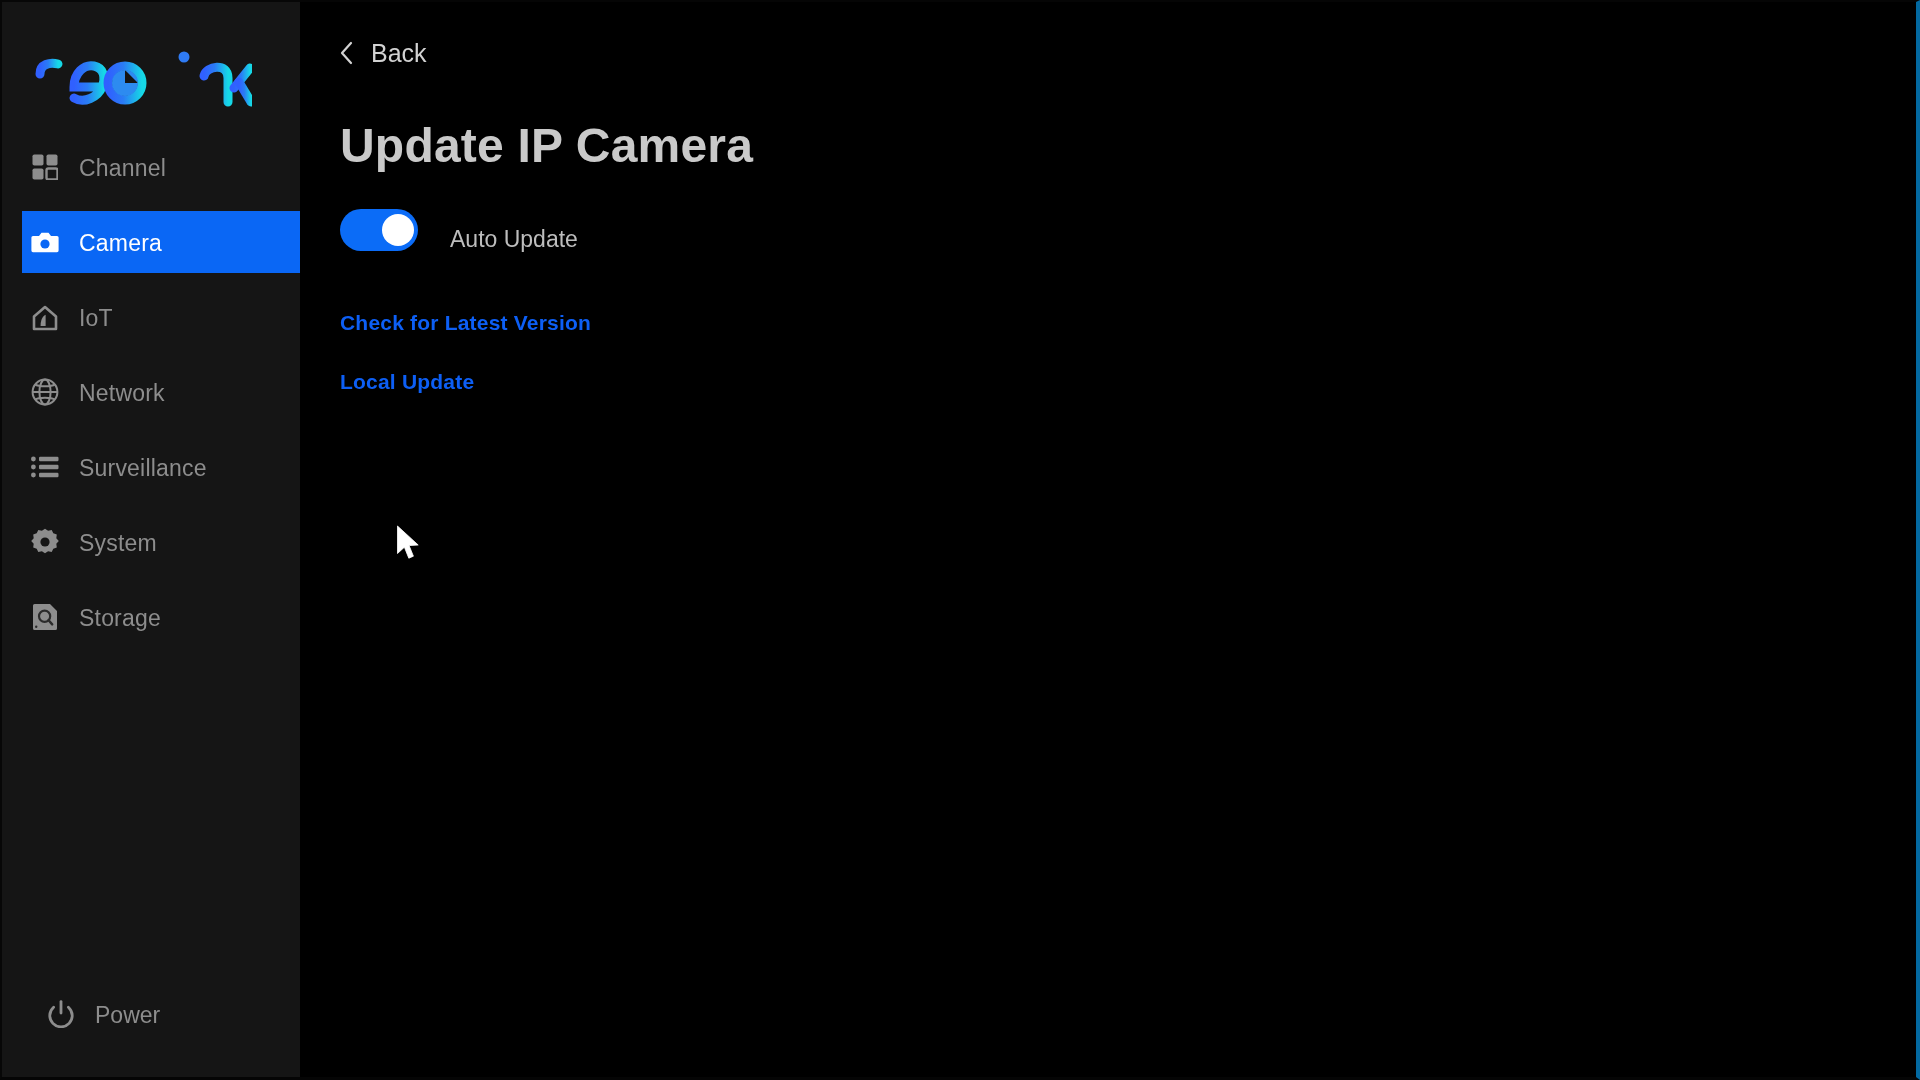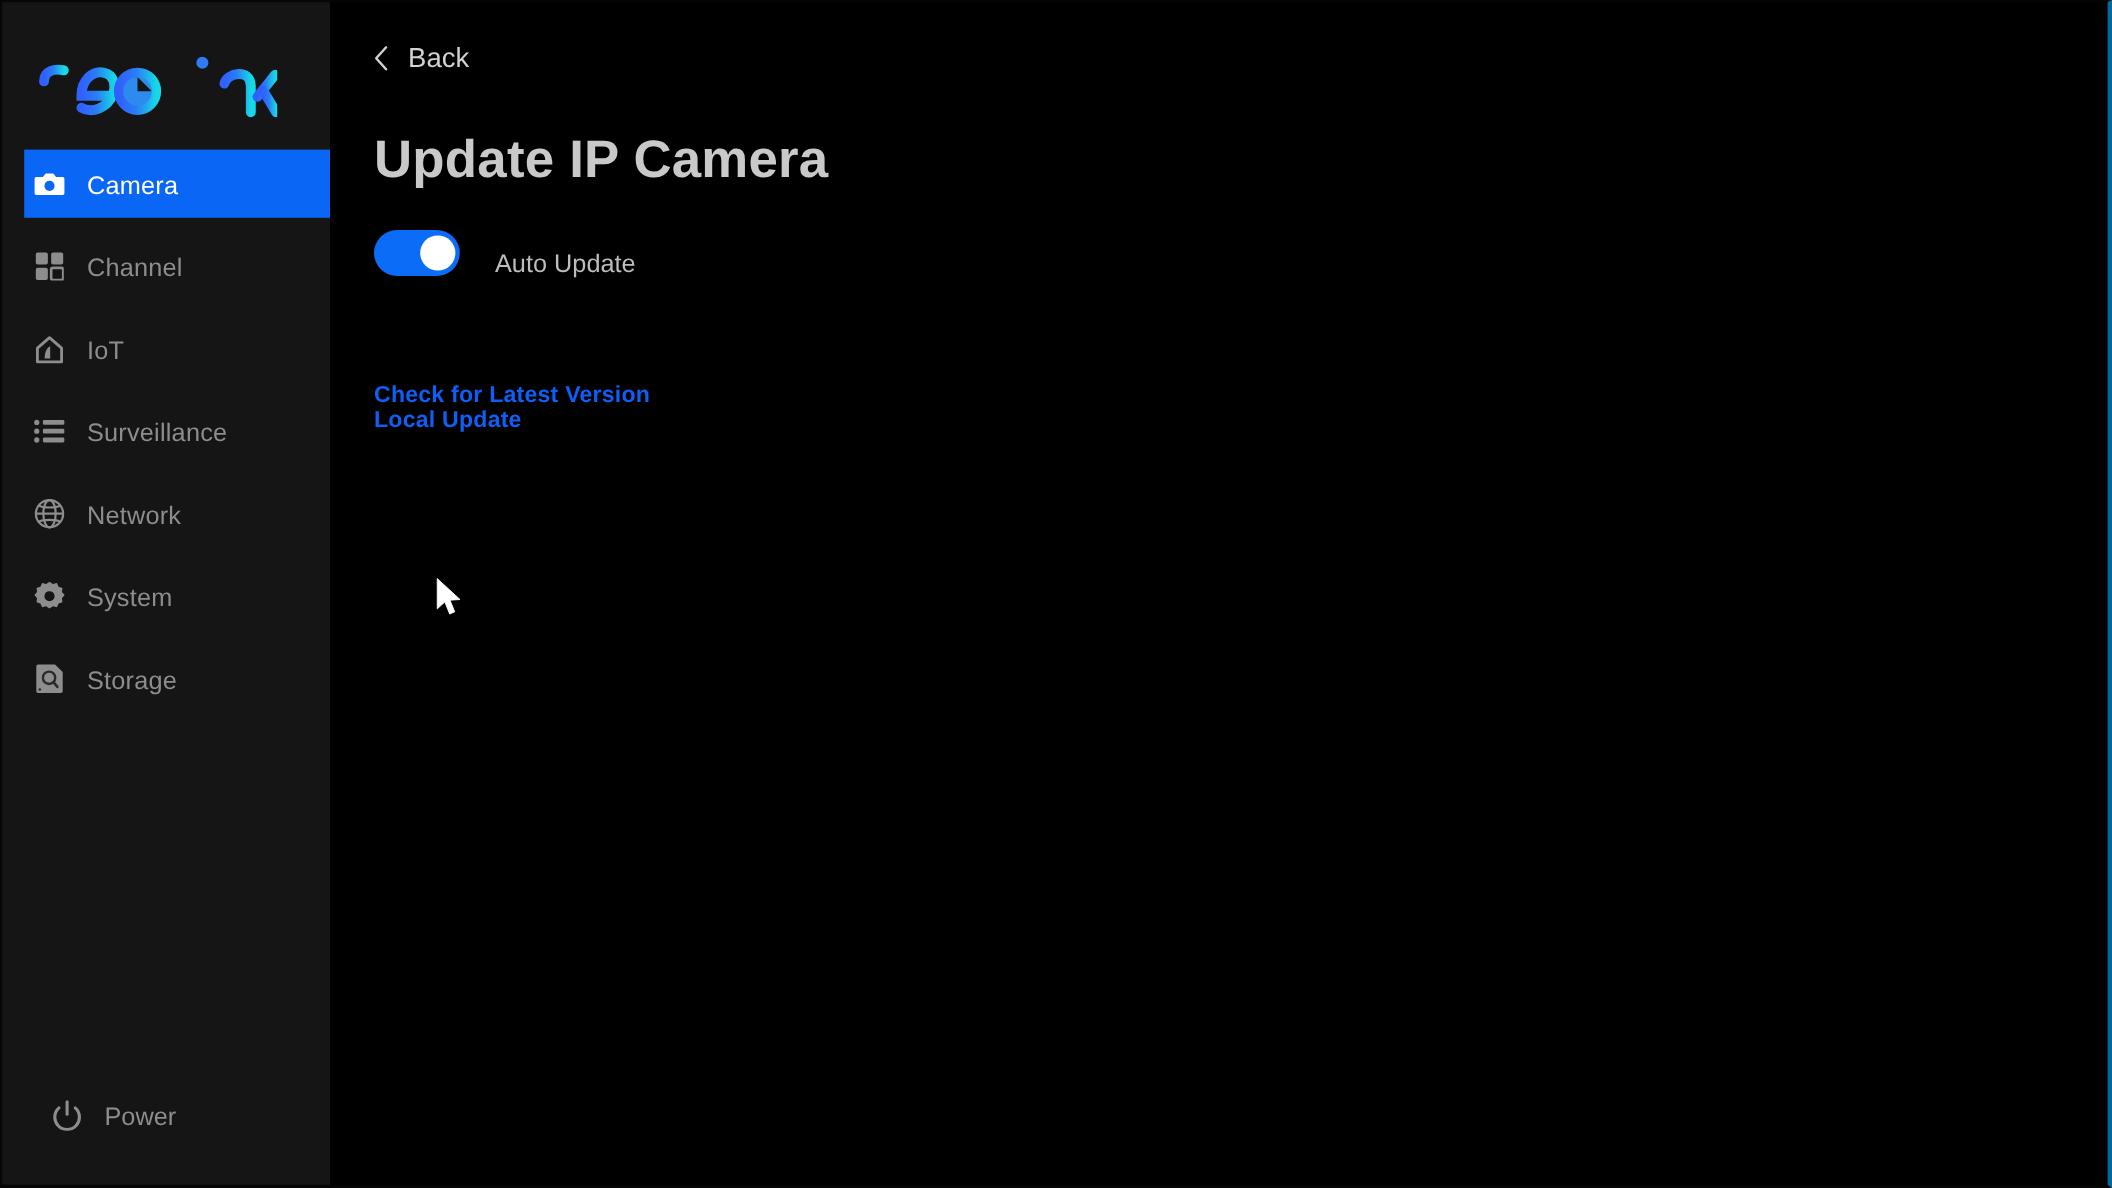--- a/index.html
+++ b/index.html
@@ -183,21 +183,21 @@
   .link-btn {
     position: absolute;
     left: 40px;
     color: #0d5ff5;
     font-size: 21px;
     font-weight: bold;
     line-height: 1;
     cursor: pointer;
     letter-spacing: 0.2px;
   }
-  .link-check { top: 310px; margin-top: 36px; }
+  .link-check { top: 310px; }
   .link-local { top: 369px; }
 
   
   #cursor {
     position: absolute;
     left: 396px;
     top: 523px;
     width: 26px;
     height: 38px;
     pointer-events: none;
@@ -242,83 +242,83 @@
         </g>
 
         <path d="M93 28 a13,13 0 0,1 13,13 L93 41 Z M93 28 a13,13 0 0,0 -13,13 a13,13 0 0,0 13,13 a13,13 0 0,0 13,-13 Z" fill="#2d8bf0"></path>
 
         <circle cx="152" cy="15" r="5.5" fill="#2f7bf4"></circle>
       </svg>
     </div>
 
     <div class="nav">
 
-      <div class="nav-item active">
-        <span class="nav-icon">
-          <svg width="28" height="24" viewBox="0 0 28 24" xmlns="http://www.w3.org/2000/svg">
-            <path d="M2 6 h6 l2.5-3.2 h7 L20 6 h6 a1.6 1.6 0 0 1 1.6 1.6 v13 a1.6 1.6 0 0 1 -1.6 1.6 H2 a1.6 1.6 0 0 1 -1.6 -1.6 v-13 A1.6 1.6 0 0 1 2 6 Z" fill="#ffffff"></path>
-            <circle cx="14" cy="14" r="4.6" fill="#0a67f5"></circle>
-          </svg>
-        </span>
-        <span class="nav-label">Camera</span>
-      </div>
-
       <div class="nav-item">
         <span class="nav-icon">
           <svg width="26" height="26" viewBox="0 0 26 26" xmlns="http://www.w3.org/2000/svg">
             <rect x="0.5" y="0.5" width="11" height="11" rx="1.8" fill="#8d8d8d"></rect>
             <rect x="14.5" y="0.5" width="11" height="11" rx="1.8" fill="#8d8d8d"></rect>
             <rect x="0.5" y="14.5" width="11" height="11" rx="1.8" fill="#8d8d8d"></rect>
             <rect x="14.5" y="14.5" width="11" height="11" rx="1.8" fill="none" stroke="#8d8d8d" stroke-width="2.4"></rect>
           </svg>
         </span>
         <span class="nav-label">Channel</span>
       </div>
 
+      <div class="nav-item active">
+        <span class="nav-icon">
+          <svg width="28" height="24" viewBox="0 0 28 24" xmlns="http://www.w3.org/2000/svg">
+            <path d="M2 6 h6 l2.5-3.2 h7 L20 6 h6 a1.6 1.6 0 0 1 1.6 1.6 v13 a1.6 1.6 0 0 1 -1.6 1.6 H2 a1.6 1.6 0 0 1 -1.6 -1.6 v-13 A1.6 1.6 0 0 1 2 6 Z" fill="#ffffff"></path>
+            <circle cx="14" cy="14" r="4.6" fill="#0a67f5"></circle>
+          </svg>
+        </span>
+        <span class="nav-label">Camera</span>
+      </div>
+
       <div class="nav-item">
         <span class="nav-icon">
           <svg width="28" height="27" viewBox="0 0 28 27" xmlns="http://www.w3.org/2000/svg">
             <path d="M3 25 V12.5 L14 3 L25 12.5 V25 Z" fill="none" stroke="#8d8d8d" stroke-width="2.6" stroke-linejoin="round"></path>
             <path d="M14.6 22 V10.8 C11 12.4 9.6 17 9.6 22 Z" fill="#8d8d8d"></path>
           </svg>
         </span>
         <span class="nav-label">IoT</span>
-      </div>
-
-      <div class="nav-item">
-        <span class="nav-icon">
-          <svg width="28" height="22" viewBox="0 0 28 22" xmlns="http://www.w3.org/2000/svg">
-            <circle cx="2.4" cy="3" r="2.4" fill="#8d8d8d"></circle>
-            <circle cx="2.4" cy="11" r="2.4" fill="#8d8d8d"></circle>
-            <circle cx="2.4" cy="19" r="2.4" fill="#8d8d8d"></circle>
-            <rect x="8" y="0.8" width="19.5" height="4.4" rx="1.2" fill="#8d8d8d"></rect>
-            <rect x="8" y="8.8" width="19.5" height="4.4" rx="1.2" fill="#8d8d8d"></rect>
-            <rect x="8" y="16.8" width="19.5" height="4.4" rx="1.2" fill="#8d8d8d"></rect>
-          </svg>
-        </span>
-        <span class="nav-label">Surveillance</span>
       </div>
 
       <div class="nav-item">
         <span class="nav-icon">
           <svg width="28" height="28" viewBox="0 0 28 28" xmlns="http://www.w3.org/2000/svg">
             <g fill="none" stroke="#8d8d8d" stroke-width="2">
               <circle cx="14" cy="14" r="12.4"></circle>
               <ellipse cx="14" cy="14" rx="5.6" ry="12.4"></ellipse>
               <line x1="1.6" y1="14" x2="26.4" y2="14"></line>
               <path d="M4 6.4 C7.6 9, 20.4 9, 24 6.4"></path>
               <path d="M4 21.6 C7.6 19, 20.4 19, 24 21.6"></path>
             </g>
           </svg>
         </span>
         <span class="nav-label">Network</span>
       </div>
 
       <div class="nav-item">
         <span class="nav-icon">
+          <svg width="28" height="22" viewBox="0 0 28 22" xmlns="http://www.w3.org/2000/svg">
+            <circle cx="2.4" cy="3" r="2.4" fill="#8d8d8d"></circle>
+            <circle cx="2.4" cy="11" r="2.4" fill="#8d8d8d"></circle>
+            <circle cx="2.4" cy="19" r="2.4" fill="#8d8d8d"></circle>
+            <rect x="8" y="0.8" width="19.5" height="4.4" rx="1.2" fill="#8d8d8d"></rect>
+            <rect x="8" y="8.8" width="19.5" height="4.4" rx="1.2" fill="#8d8d8d"></rect>
+            <rect x="8" y="16.8" width="19.5" height="4.4" rx="1.2" fill="#8d8d8d"></rect>
+          </svg>
+        </span>
+        <span class="nav-label">Surveillance</span>
+      </div>
+
+      <div class="nav-item">
+        <span class="nav-icon">
           <svg width="28" height="28" viewBox="0 0 28 28" xmlns="http://www.w3.org/2000/svg">
             <path d="M14 0.8 l3.1 2.0 3.6 -0.9 1.6 3.4 3.5 1.2 -0.5 3.7 2.5 2.8 -2.5 2.8 0.5 3.7 -3.5 1.2 -1.6 3.4 -3.6 -0.9 -3.1 2.0 -3.1 -2.0 -3.6 0.9 -1.6 -3.4 -3.5 -1.2 0.5 -3.7 -2.5 -2.8 2.5 -2.8 -0.5 -3.7 3.5 -1.2 1.6 -3.4 3.6 0.9 Z" fill="#8d8d8d"></path>
             <circle cx="14" cy="14" r="4.6" fill="#151515"></circle>
           </svg>
         </span>
         <span class="nav-label">System</span>
       </div>
 
       <div class="nav-item">
         <span class="nav-icon">

